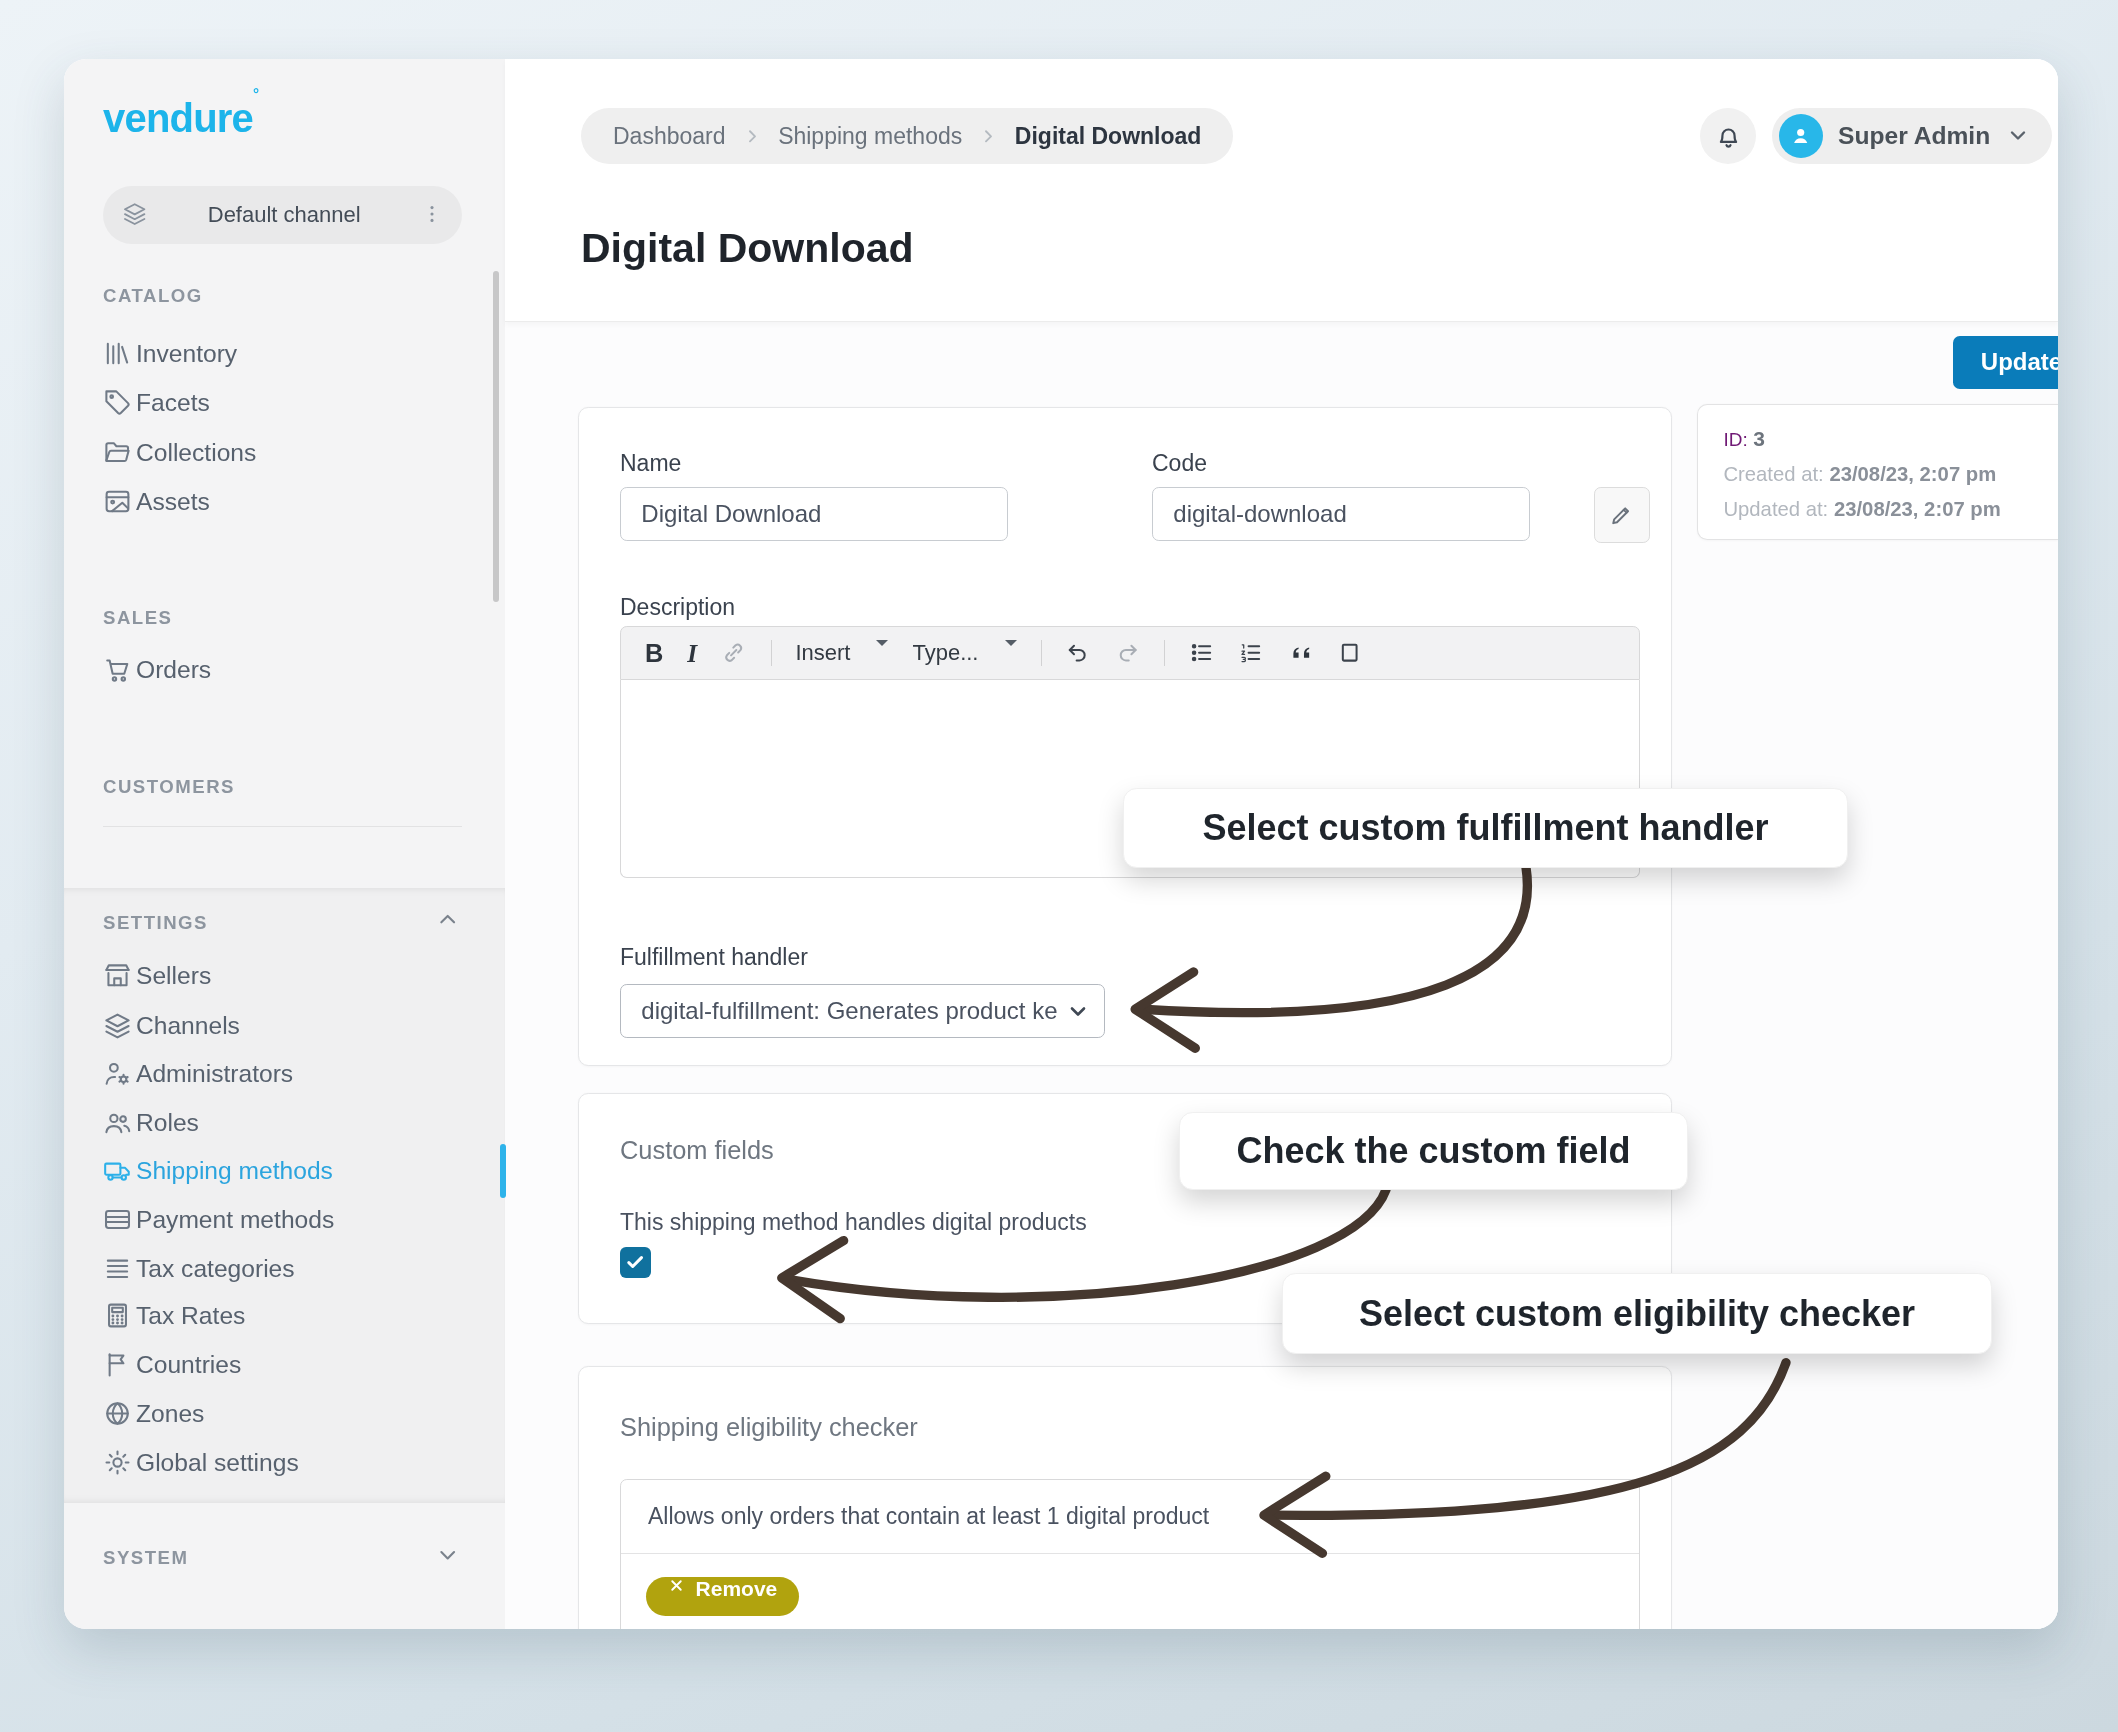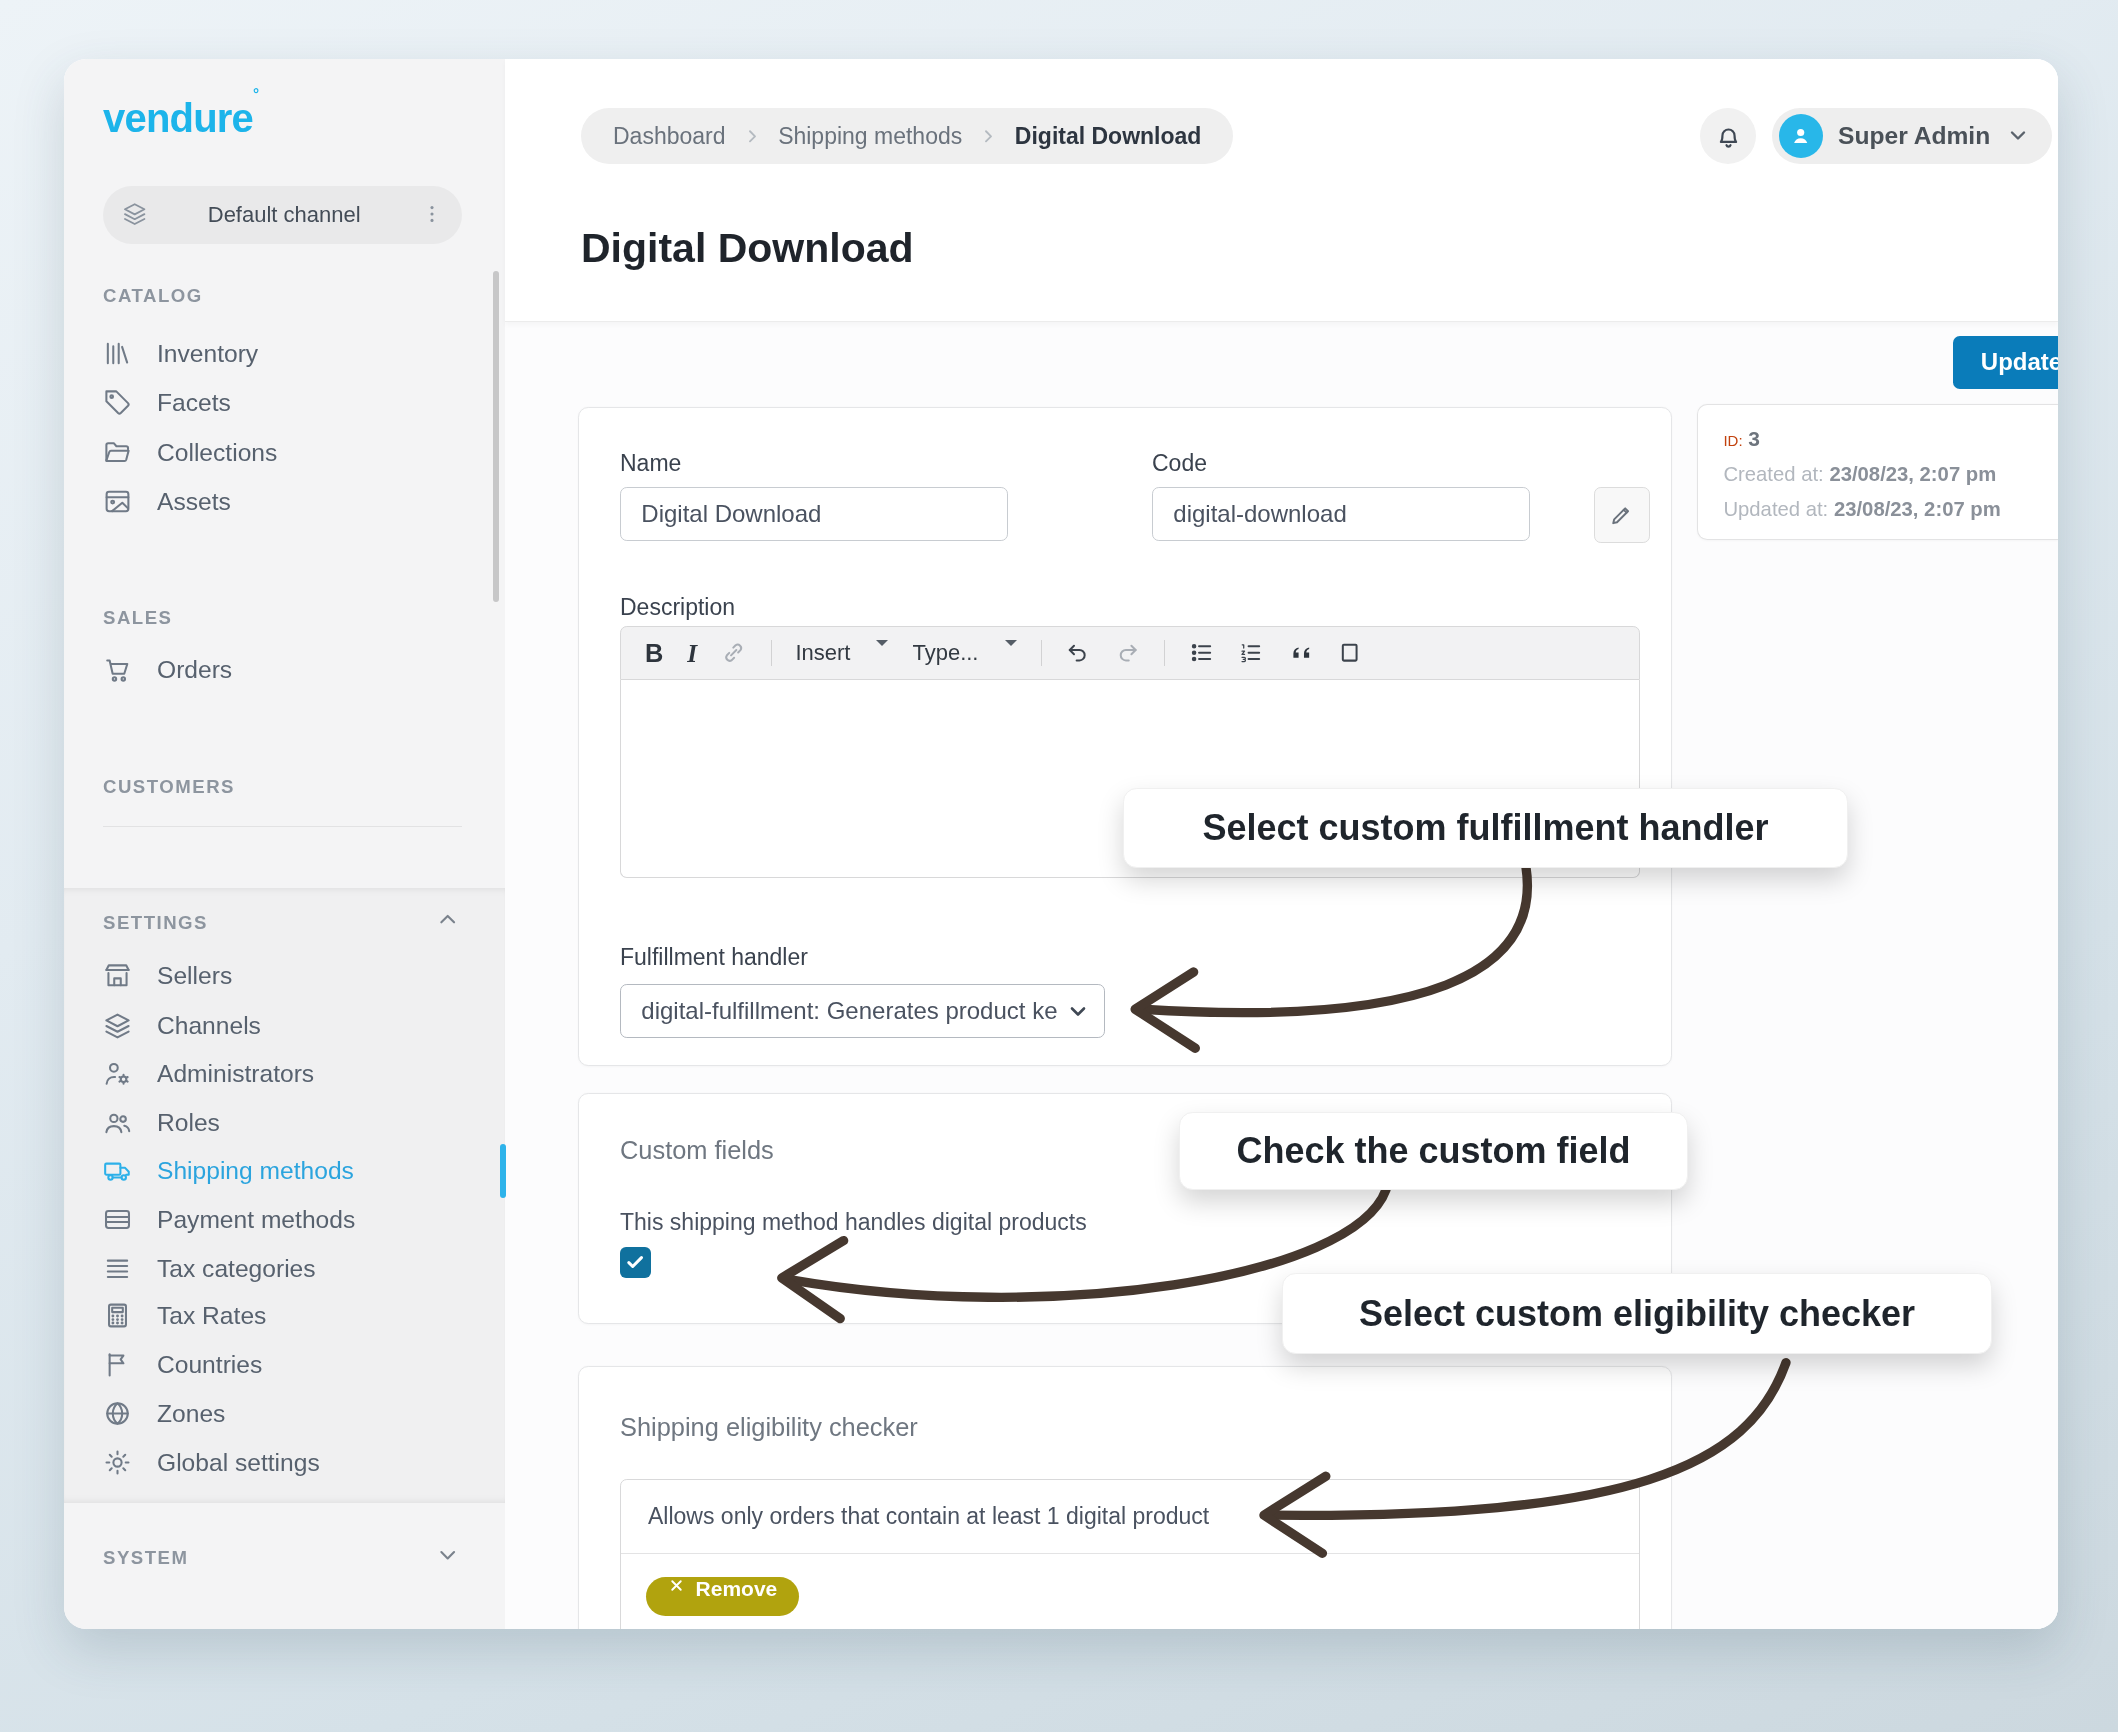--- a/index.html
+++ b/index.html
@@ -17,21 +17,21 @@
     color:#1cb4ea; letter-spacing:-0.8px; }
   .logo sup { font-size:15.3px; top:-18.6px; position:relative; }
   .channel-pill { position:absolute; left:39px; top:127px; width:359px; height:58px;
     border-radius:29px; background:#e9e9ea; display:flex; align-items:center; padding:0 18.6px; }
   .channel-pill .label { flex:1; text-align:center; font-size:22px; color:#434c57; }
   .settings-panel { position:absolute; left:0; top:829px; width:100%; height:615px;
     background:#f0f0f1;
     box-shadow:inset 0 6.8px 8.5px -6.8px rgba(0,0,0,.10), inset 0 -6.8px 8.5px -6.8px rgba(0,0,0,.10); }
   .sec { position:absolute; left:39px; font-size:18.6px; letter-spacing:1.5px;
     color:#8d959f; font-weight:600; }
-  .nav { position:absolute; left:39px; display:flex; align-items:center; gap:25px;
+  .nav { position:absolute; left:39px; display:flex; align-items:center; gap:4px;
     height:37px; font-size:24.6px; color:#57616e; cursor:pointer; white-space:nowrap; }
   .nav svg { width:29px; height:29px; flex:none; stroke:#707a87; fill:none;
     stroke-width:1.7; stroke-linecap:round; stroke-linejoin:round; }
   .nav.active { color:#2ba4de; }
   .nav.active svg { stroke:#2cb0e9; }
   .side-divider { position:absolute; left:39px; top:767px; width:359px; height:0.8px; background:#e2e2e3; }
   .side-scrollbar { position:absolute; left:429px; top:212px; width:6px; height:331px;
     background:#c7c7c8; border-radius:3.4px; }
   .sec-chevron { position:absolute; left:371px; width:25.4px; height:25.4px; }
   .sec-chevron svg { width:25.4px; height:25.4px; stroke:#7a828c; fill:none; stroke-width:2; stroke-linecap:round; stroke-linejoin:round; }
@@ -121,21 +121,21 @@
     padding:0 22px; font-size:21px; font-weight:600; cursor:pointer; }
   .remove-btn svg { width:17px; height:17px; stroke:#fff; fill:none; stroke-width:2;
     stroke-linecap:round; }
 
   .meta-panel { position:absolute; right:0; top:82px; width:361px; height:136px; background:#fff;
     border:0.8px solid #e3e3e4; border-right:none; border-radius:10.2px 0 0 10.2px; padding:22px 25.4px;
     box-shadow:0 0.8px 2.5px rgba(0,0,0,.03); }
   .meta-line { font-size:20.3px; margin-bottom:12px; white-space:nowrap; }
   .meta-line .ml { color:#b2b7be; }
   .meta-line .mv { color:#8a9099; font-weight:600; }
-  .meta-line.id .ml { color:#c2410c; font-size:15px; }
+  .meta-line.id .ml { color:#701a75; font-size:19px; }
   .meta-line.id .mv { color:#6d747d; font-size:21px; }
 
   
   .arrows { position:absolute; left:0; top:0; width:1994px; height:1570px; z-index:5; pointer-events:none; }
   .callout { position:absolute; background:#fff; border:0.8px solid #f0f0f0; border-radius:13.6px;
     box-shadow:0 12px 25.4px rgba(0,0,0,.17); display:flex; align-items:center; justify-content:center;
     font-size:36px; font-weight:700; color:#1f252c; z-index:6; white-space:nowrap; }
   .co1 { left:1059px; top:729px; width:725px; height:80px; }
   .co2 { left:1115px; top:1053px; width:509px; height:78px; }
   .co3 { left:1218px; top:1214px; width:710px; height:81px; }

